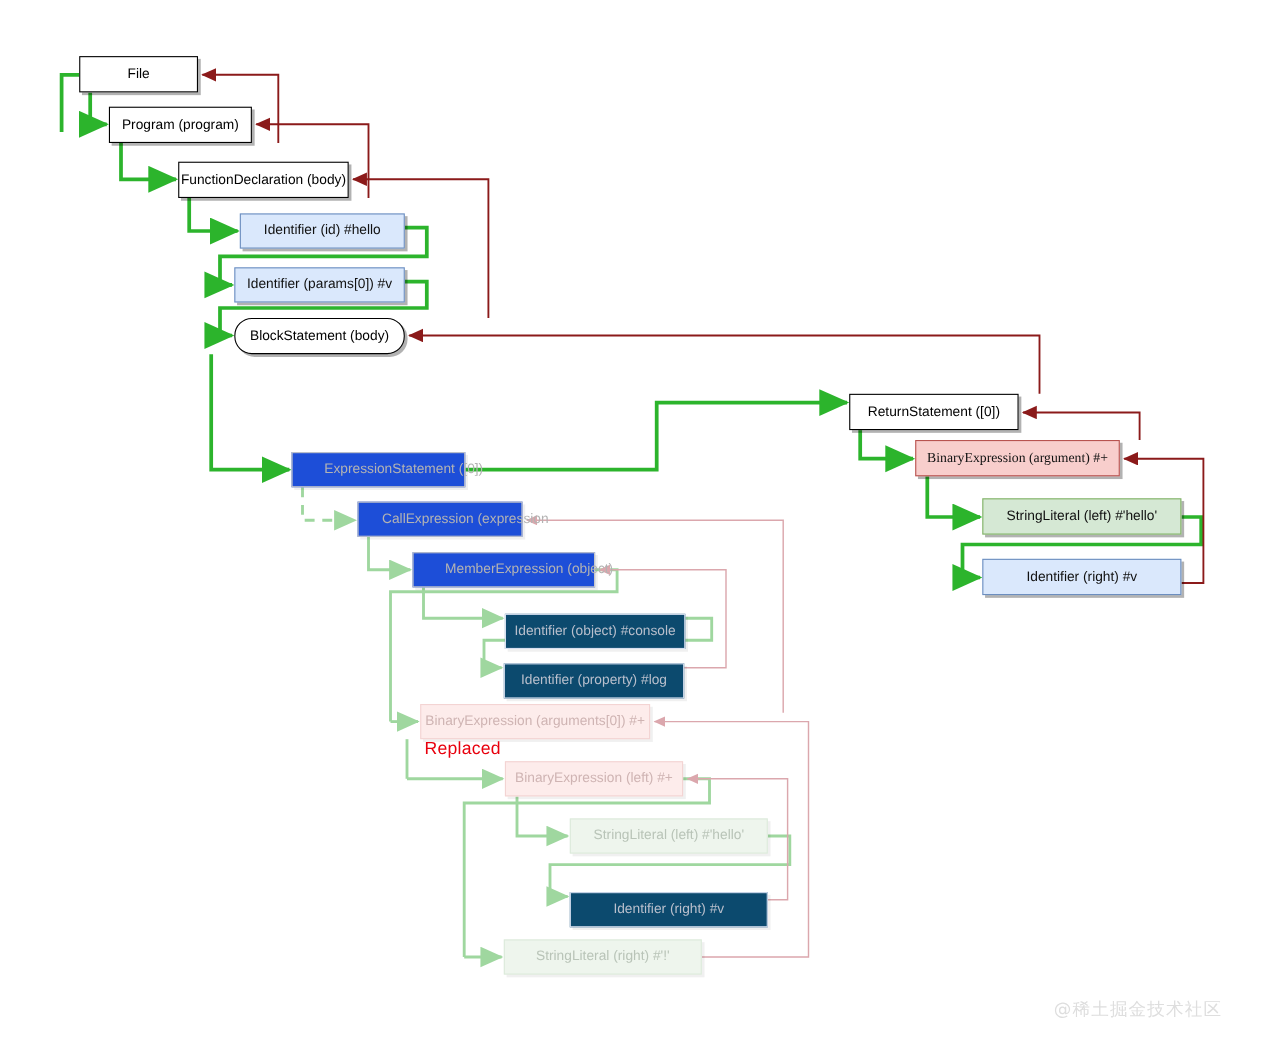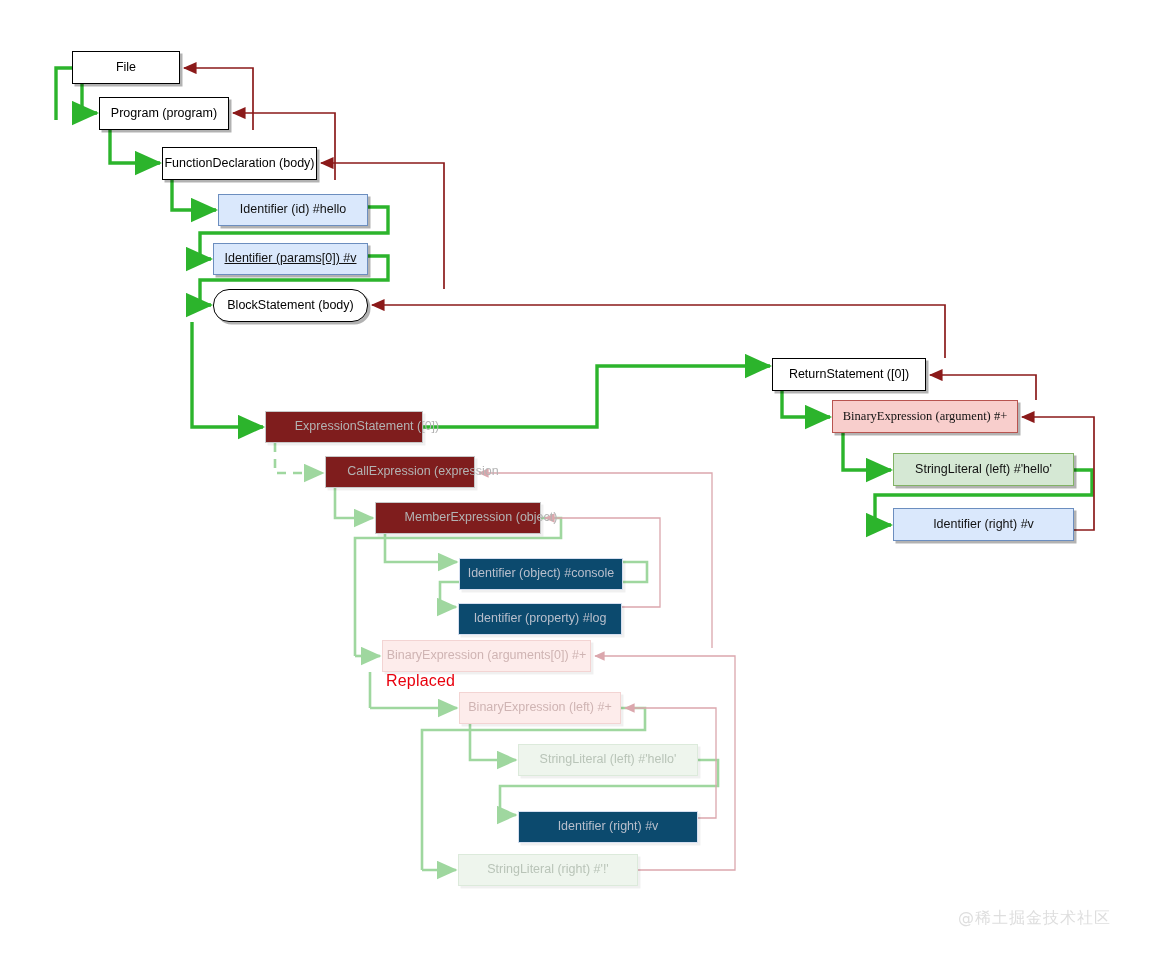--- a/index.html
+++ b/index.html
@@ -8,21 +8,21 @@
   #wires{position:absolute;left:0;top:0;width:1152px;height:958px;}
   .node{position:absolute;box-sizing:border-box;display:flex;align-items:center;justify-content:center;
         font-size:12.5px;line-height:1.1;white-space:nowrap;}
   .node span{pointer-events:none;}
   
   .n-plain{background:#ffffff;border:1.6px solid #000000;color:#000000;}
   .n-blue{background:#dae8fc;border:1.4px solid #6c8ebf;color:#111111;}
   .n-green{background:#d5e8d4;border:1.4px solid #82b366;color:#111111;}
   .n-red{background:#f8cecc;border:1.4px solid #b85450;color:#111111;}
   
-  .faded.n-plain{background:#7f1d1d;border-color:#c8c8c8;color:#b3b3b3;padding-left:46px;}
+  .faded.n-plain{background:#1d4ed8;border-color:#c8c8c8;color:#b3b3b3;padding-left:46px;}
   .faded.n-blue{background:#0c4a6e;border-color:#d6dff0;color:#b9bfcc;margin-top:12px;}
   .faded.n-green{background:#eef5ed;border-color:#dceadb;color:#b9c4b8;}
   .faded.n-red{background:#fdeceb;border-color:#f3d4d3;color:#cfb4b3;}
   .shadow{box-shadow:2.5px 2.5px 0 rgba(0,0,0,0.30);}
   .shadow-soft{box-shadow:2.5px 2.5px 0 rgba(0,0,0,0.06);}
   .replaced-label{position:absolute;color:#e8000d;font-size:16px;font-weight:400;
         font-family:"Liberation Sans",sans-serif;letter-spacing:.2px;}
   .watermark{position:absolute;color:#dedede;font-size:16px;letter-spacing:1px;
         font-family:"DejaVu Sans",sans-serif;}
 </style>
@@ -128,21 +128,21 @@
       </div>
       <div class="node n-plain shadow" style="left: 99px; top: 97px; width: 130px; height: 33px;">
         <span>Program (program)</span>
       </div>
       <div class="node n-plain shadow" style="left: 162px; top: 147px; width: 155px; height: 33px;">
         <span>FunctionDeclaration (body)</span>
       </div>
       <div class="node n-blue shadow" style="left: 218px; top: 194px; width: 150px; height: 32px;">
         <span>Identifier (id)  #hello</span>
       </div>
-      <div class="node n-blue shadow" style="left: 213px; top: 243px; width: 155px; height: 32px; text-decoration: underline;">
+      <div class="node n-blue shadow" style="left: 213px; top: 243px; width: 155px; height: 32px;">
         <span>Identifier (params[0]) #v</span>
       </div>
       <div class="node n-plain shadow" style="left: 213px; top: 289px; width: 155px; height: 33px; border-radius: 16px;">
         <span>BlockStatement (body)</span>
       </div>
       <div class="node n-plain faded shadow-soft" style="left: 265px; top: 411px; width: 158px; height: 32px;">
         <span>ExpressionStatement ([0])</span>
       </div>
       <div class="node n-plain faded shadow-soft" style="left: 325px; top: 456px; width: 150px; height: 32px; overflow: visible;">
         <span>CallExpression (expression</span>

